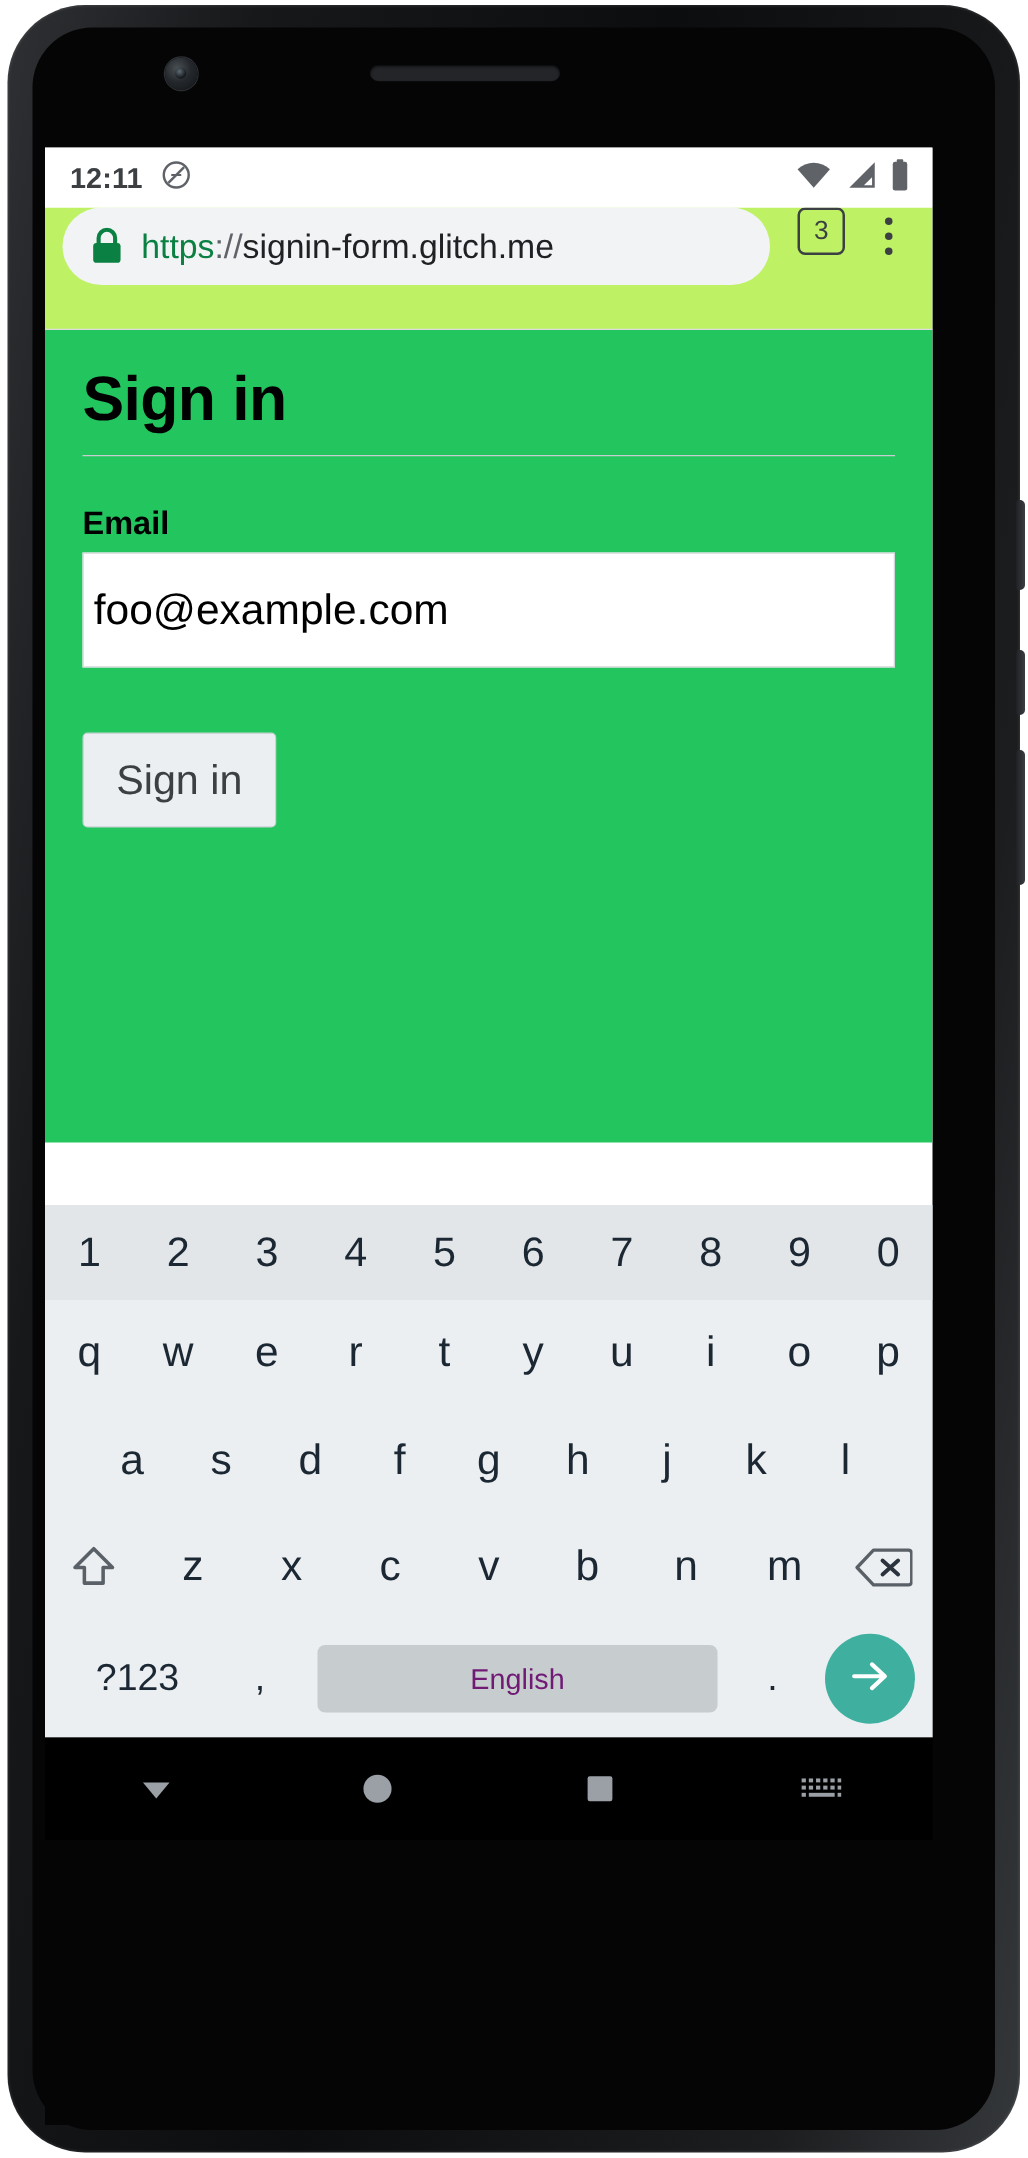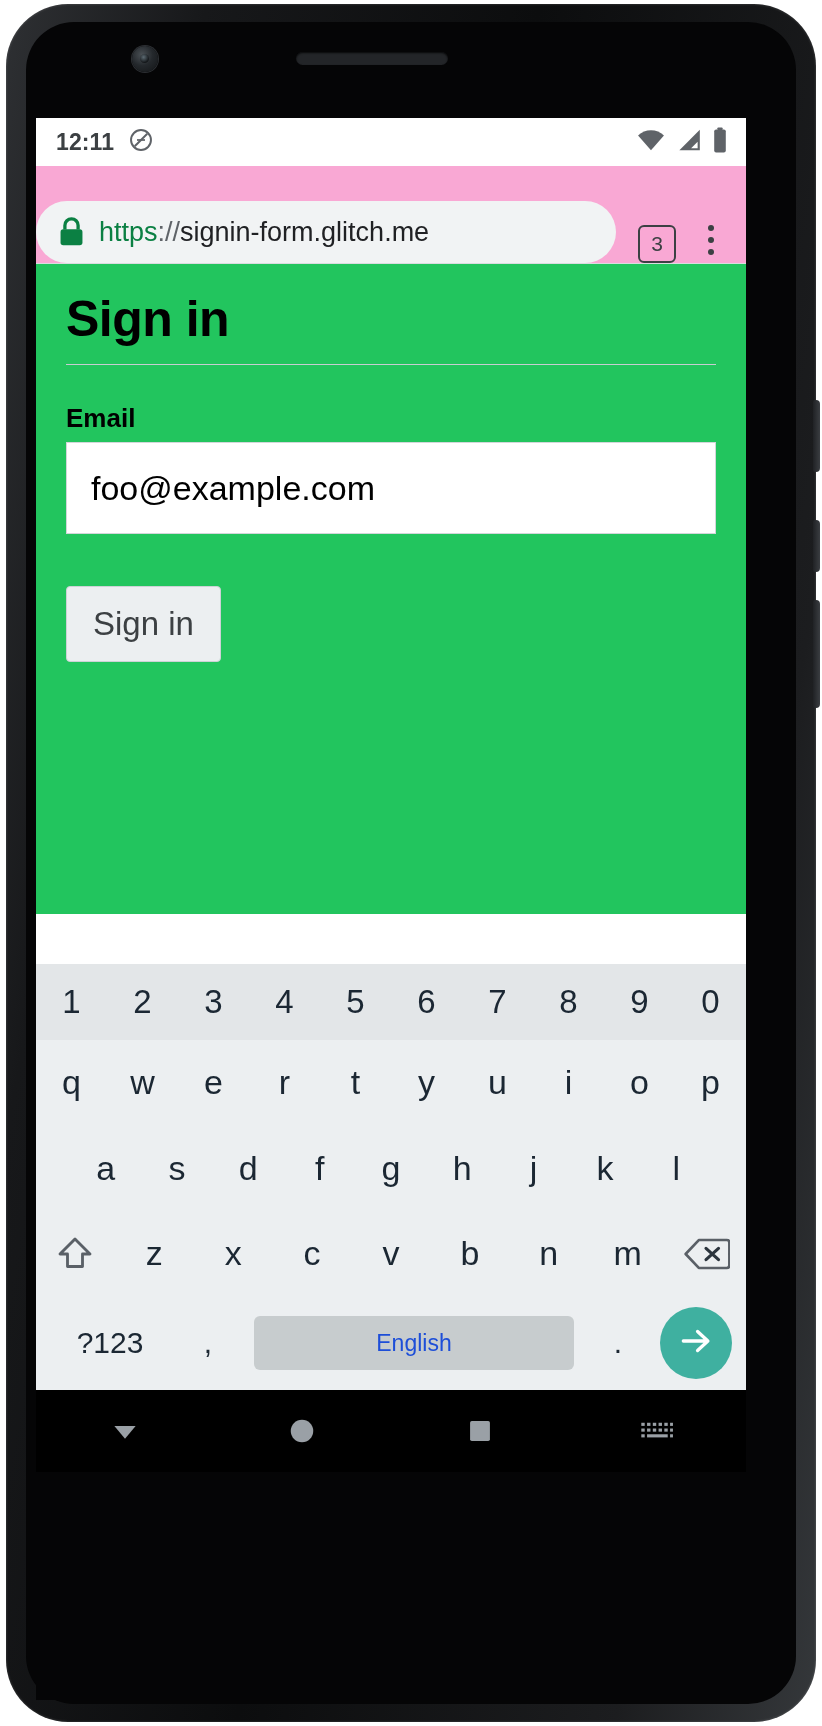--- a/index.html
+++ b/index.html
@@ -84,23 +84,23 @@
     font-size: 23px; color: #3c4043; letter-spacing: .1px;
   }
   #status-left-icons { display: flex; align-items: center; margin-left: 14px; }
   .sb-icon { display:inline-block; }
   #status-spacer { flex: 1; }
   #status-right-icons { display:flex; align-items:center; gap: 9px; }
 
   
   #browser-bar {
     height: 98px;
-    background: #f9a8d4;
-    display: flex; align-items: flex-end;
-    padding: 0 14px 0 0;
+    background: #bef264;
+    display: flex; align-items: flex-start;
+    padding: 0 14px 0 14px;
     border-bottom: 1px solid #dadce0;
   }
   #omnibox {
     flex: 1;
     height: 62px;
     background: #f1f3f4;
     border-radius: 31px;
     display: flex; align-items: center;
     padding: 0 22px;
     min-width: 0;
@@ -155,21 +155,21 @@
     margin-bottom: 8px;
   }
   .text-input {
     width: 100%;
     height: 92px;
     border: 1px solid #d3d6da;
     background: #fff;
     font-family: "Liberation Sans", sans-serif;
     font-size: 34px;
     color: #000;
-    padding: 0 24px;
+    padding: 0 8px;
     display: flex; align-items: center;
     margin-bottom: 32px;
   }
   .text-input.focused {
     border: 2px solid #e8a317;
     margin-bottom: 30px;
   }
   #password-dots {
     font-size: 30px;
     letter-spacing: 5px;
@@ -232,21 +232,21 @@
     width: 76px; text-align: center;
     font-size: 30px; color: #1b2733;
   }
   #key-space {
     flex: 1;
     height: 54px;
     margin: 0 8px;
     background: #c7ccce;
     border-radius: 6px;
     display: flex; align-items: center; justify-content: center;
-    font-size: 23px; color: #1d4ed8;
+    font-size: 23px; color: #701a75;
   }
   #key-period {
     width: 72px; text-align: center;
     font-size: 30px; color: #1b2733;
   }
   #key-enter {
     width: 72px; height: 72px;
     margin-left: 6px;
     border-radius: 50%;
     background: #3fb0a0;

